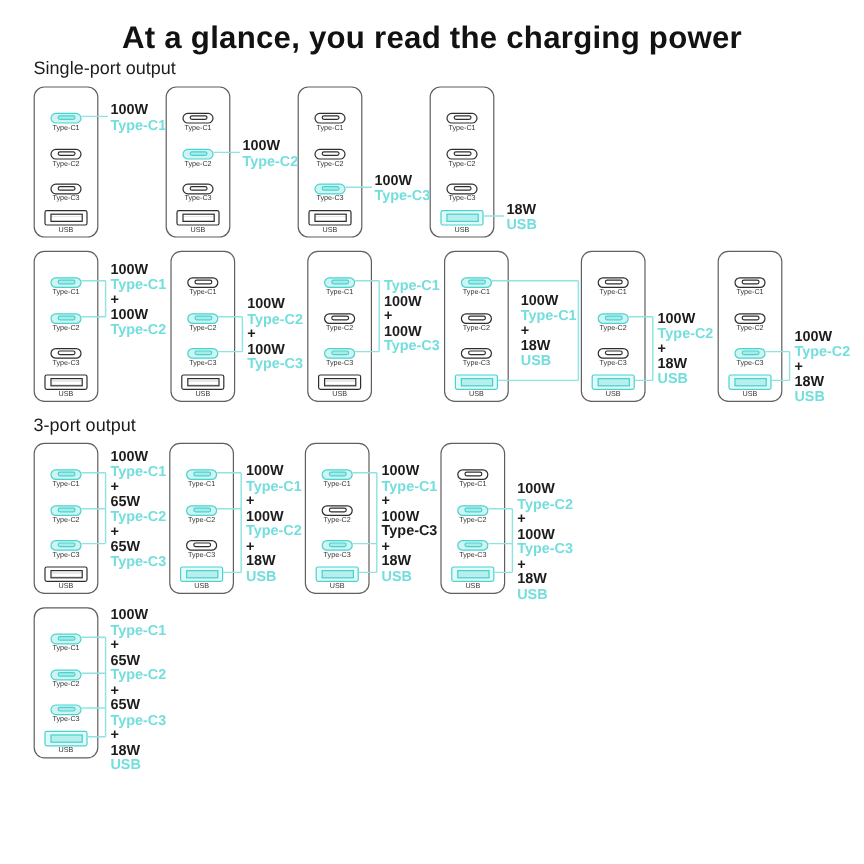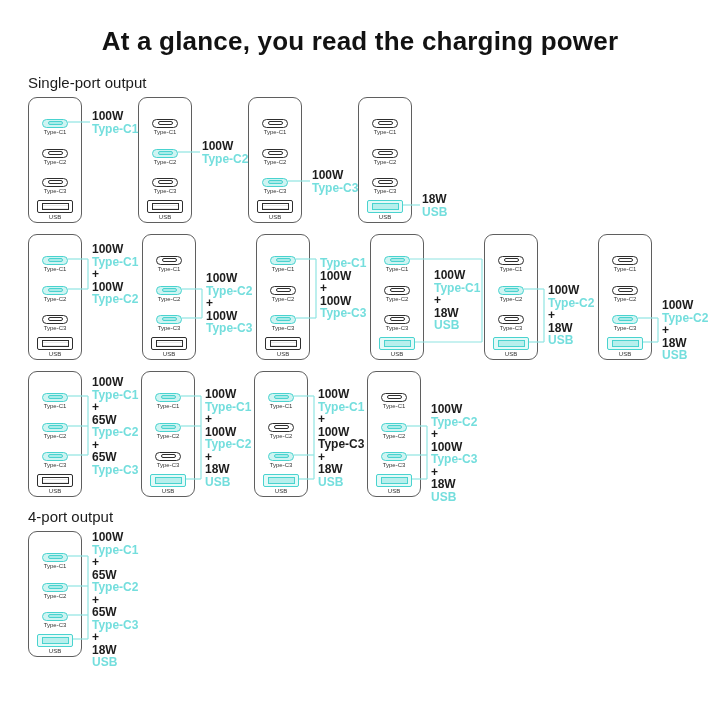--- a/index.html
+++ b/index.html
@@ -6,26 +6,26 @@
   html, body { width: 720px; height: 720px; background: #ffffff; overflow: hidden; }
   body { font-family: "Liberation Sans", sans-serif; color: var(--ink, #1d1d1d); }
 
   .page { width: 720px; height: 720px; position: relative; }
 
   .title {
     text-align: center;
     font-size: 26px;
     font-weight: 800;
     color: #121212;
-    padding-top: 26px;
+    padding-top: 16px;
     letter-spacing: 0.2px;
   }
 
   .section { margin-left: 28px; }
-  .section.first { margin-top: 17px; }
+  .section.first { margin-top: 2px; }
 
   .heading {
     font-size: 15px;
     font-weight: 400;
     color: #1c1c1c;
     line-height: 17px;
     margin-bottom: 6px;
   }
 
   .row {
@@ -473,20 +473,21 @@
             <div class="lline cyan">Type-C2</div>
             <div class="lline ink">+</div>
             <div class="lline ink">18W</div>
             <div class="lline cyan">USB</div>
           </div>
         </div>
       </div>
   </section>
 
   <section class="section">
+    <h2 class="heading">3-port output</h2>
     <div class="row">
         <div class="unit" style="width: 113px;">
           <div class="charger">
             <div class="port active" style="top: 20.5px;">
               <div class="coval">
                 <div class="cpin"></div>
               </div>
               <div class="pname">Type-C1</div>
             </div>
             <div class="port active" style="top: 50.5px;">
@@ -654,21 +655,20 @@
             <div class="lline cyan">Type-C3</div>
             <div class="lline ink">+</div>
             <div class="lline ink">18W</div>
             <div class="lline cyan">USB</div>
           </div>
         </div>
       </div>
   </section>
 
   <section class="section">
-    <h2 class="heading">4-port output</h2>
     <div class="row tall">
         <div class="unit" style="width: 240px;">
           <div class="charger">
             <div class="port active" style="top: 20.5px;">
               <div class="coval">
                 <div class="cpin"></div>
               </div>
               <div class="pname">Type-C1</div>
             </div>
             <div class="port active" style="top: 50.5px;">

